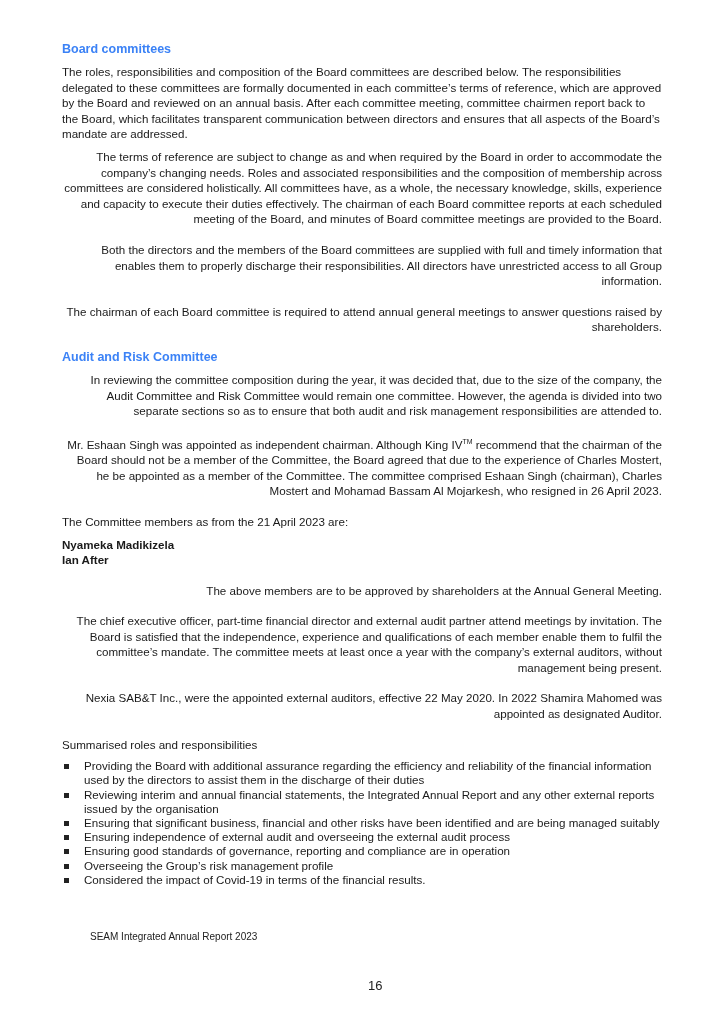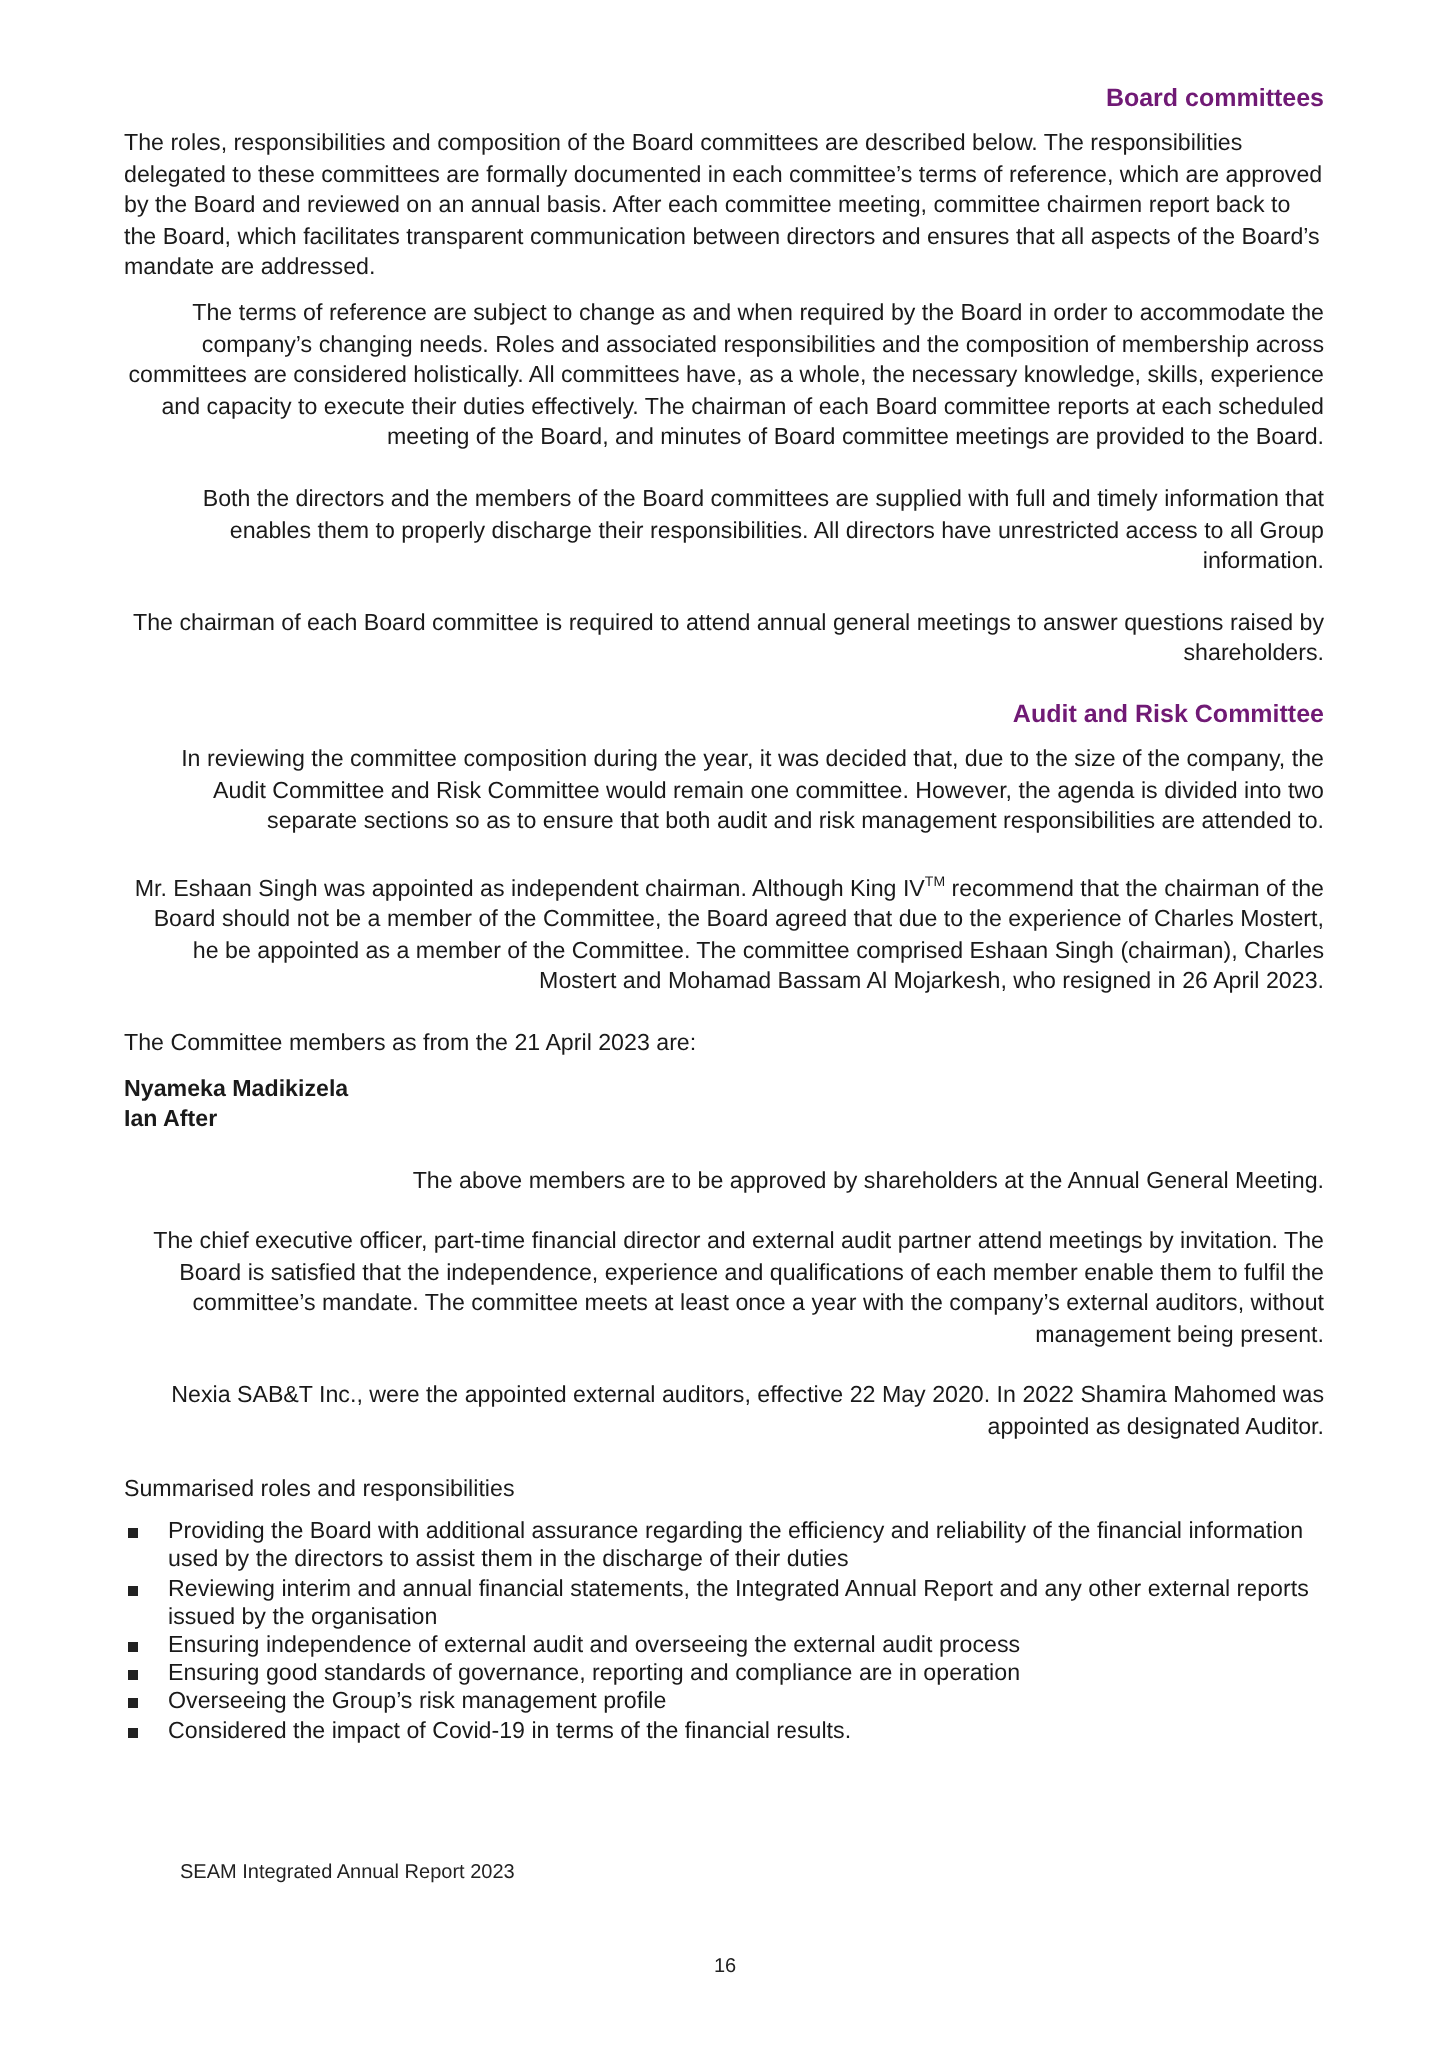--- a/index.html
+++ b/index.html
@@ -1,28 +1,28 @@
 <!DOCTYPE html>
 <html><head>
 <meta charset="utf-8">
 <style>
   html, body { margin: 0; padding: 0; background: #ffffff; }
   body { width: 724px; height: 1024px; position: relative; overflow: hidden;
          font-family: "Liberation Sans", sans-serif; color: #1a1a1a; }
   .page { position: absolute; left: 62px; top: 42px; width: 600px; }
-  h2 { font-size: 12.5px; font-weight: bold; margin: 0 0 7px 0; line-height: 15px; color: #701a75; text-align: right; }
+  h2 { font-size: 12.5px; font-weight: bold; margin: 0 0 7px 0; line-height: 15px; color: #3b82f6; }
   p { font-size: 11.6px; line-height: 15.6px; margin: 0 0 7px 0; }
   p.gap { margin-bottom: 15px; text-align: right; }
   .members { font-size: 11.6px; line-height: 15px; margin: 0 0 16px 0; }
   .members b { font-weight: bold; }
   ul { list-style: none; margin: 0; padding: 0; }
   li { font-size: 11.6px; line-height: 14.2px; position: relative; padding-left: 22px; margin: 0; }
   li .bullet { position: absolute; left: 2px; top: 5px; width: 5px; height: 5px; background: #222; }
   .footer { position: absolute; top: 931px; left: 90px; font-size: 10px; color: #222; }
-  .pagenum { position: absolute; top: 978px; left: 357px; font-size: 10px; color: #222; }
+  .pagenum { position: absolute; top: 978px; left: 368px; font-size: 13px; color: #222; }
   sup { font-size: 7px; }
 </style>
 </head>
 <body>
 
 <div class="page">
   <h2>Board committees</h2>
   <p>The roles, responsibilities and composition of the Board committees are described below. The responsibilities delegated to these committees are formally documented in each committee’s terms of reference, which are approved by the Board and reviewed on an annual basis. After each committee meeting, committee chairmen report back to the Board, which facilitates transparent communication between directors and ensures that all aspects of the Board’s mandate are addressed.</p>
   <p class="gap">The terms of reference are subject to change as and when required by the Board in order to accommodate the company’s changing needs. Roles and associated responsibilities and the composition of membership across committees are considered holistically. All committees have, as a whole, the necessary knowledge, skills, experience and capacity to execute their duties effectively. The chairman of each Board committee reports at each scheduled meeting of the Board, and minutes of Board committee meetings are provided to the Board.</p>
   <p class="gap">Both the directors and the members of the Board committees are supplied with full and timely information that enables them to properly discharge their responsibilities. All directors have unrestricted access to all Group information.</p>
@@ -36,21 +36,21 @@
     <div><b>Nyameka Madikizela</b></div>
     <div><b>Ian After</b></div>
   </div>
   <p class="gap">The above members are to be approved by shareholders at the Annual General Meeting.</p>
   <p class="gap">The chief executive officer, part-time financial director and external audit partner attend meetings by invitation. The Board is satisfied that the independence, experience and qualifications of each member enable them to fulfil the committee’s mandate. The committee meets at least once a year with the company’s external auditors, without management being present.</p>
   <p class="gap">Nexia SAB&amp;T Inc., were the appointed external auditors, effective 22 May 2020. In 2022 Shamira Mahomed was appointed as designated Auditor.</p>
   <p>Summarised roles and responsibilities</p>
   <ul>
     <li><span class="bullet"></span><span>Providing the Board with additional assurance regarding the efficiency and reliability of the financial information used by the directors to assist them in the discharge of their duties</span></li>
     <li><span class="bullet"></span><span>Reviewing interim and annual financial statements, the Integrated Annual Report and any other external reports issued by the organisation</span></li>
-    <li><span class="bullet"></span></li>
+    <li><span class="bullet"></span><span>Ensuring that significant business, financial and other risks have been identified and are being managed suitably</span></li>
     <li><span class="bullet"></span><span>Ensuring independence of external audit and overseeing the external audit process</span></li>
     <li><span class="bullet"></span><span>Ensuring good standards of governance, reporting and compliance are in operation</span></li>
     <li><span class="bullet"></span><span>Overseeing the Group’s risk management profile</span></li>
     <li><span class="bullet"></span><span>Considered the impact of Covid-19 in terms of the financial results.</span></li>
   </ul>
 </div>
 
 <div class="footer">SEAM Integrated Annual Report 2023</div>
 <div class="pagenum">16</div>
 

